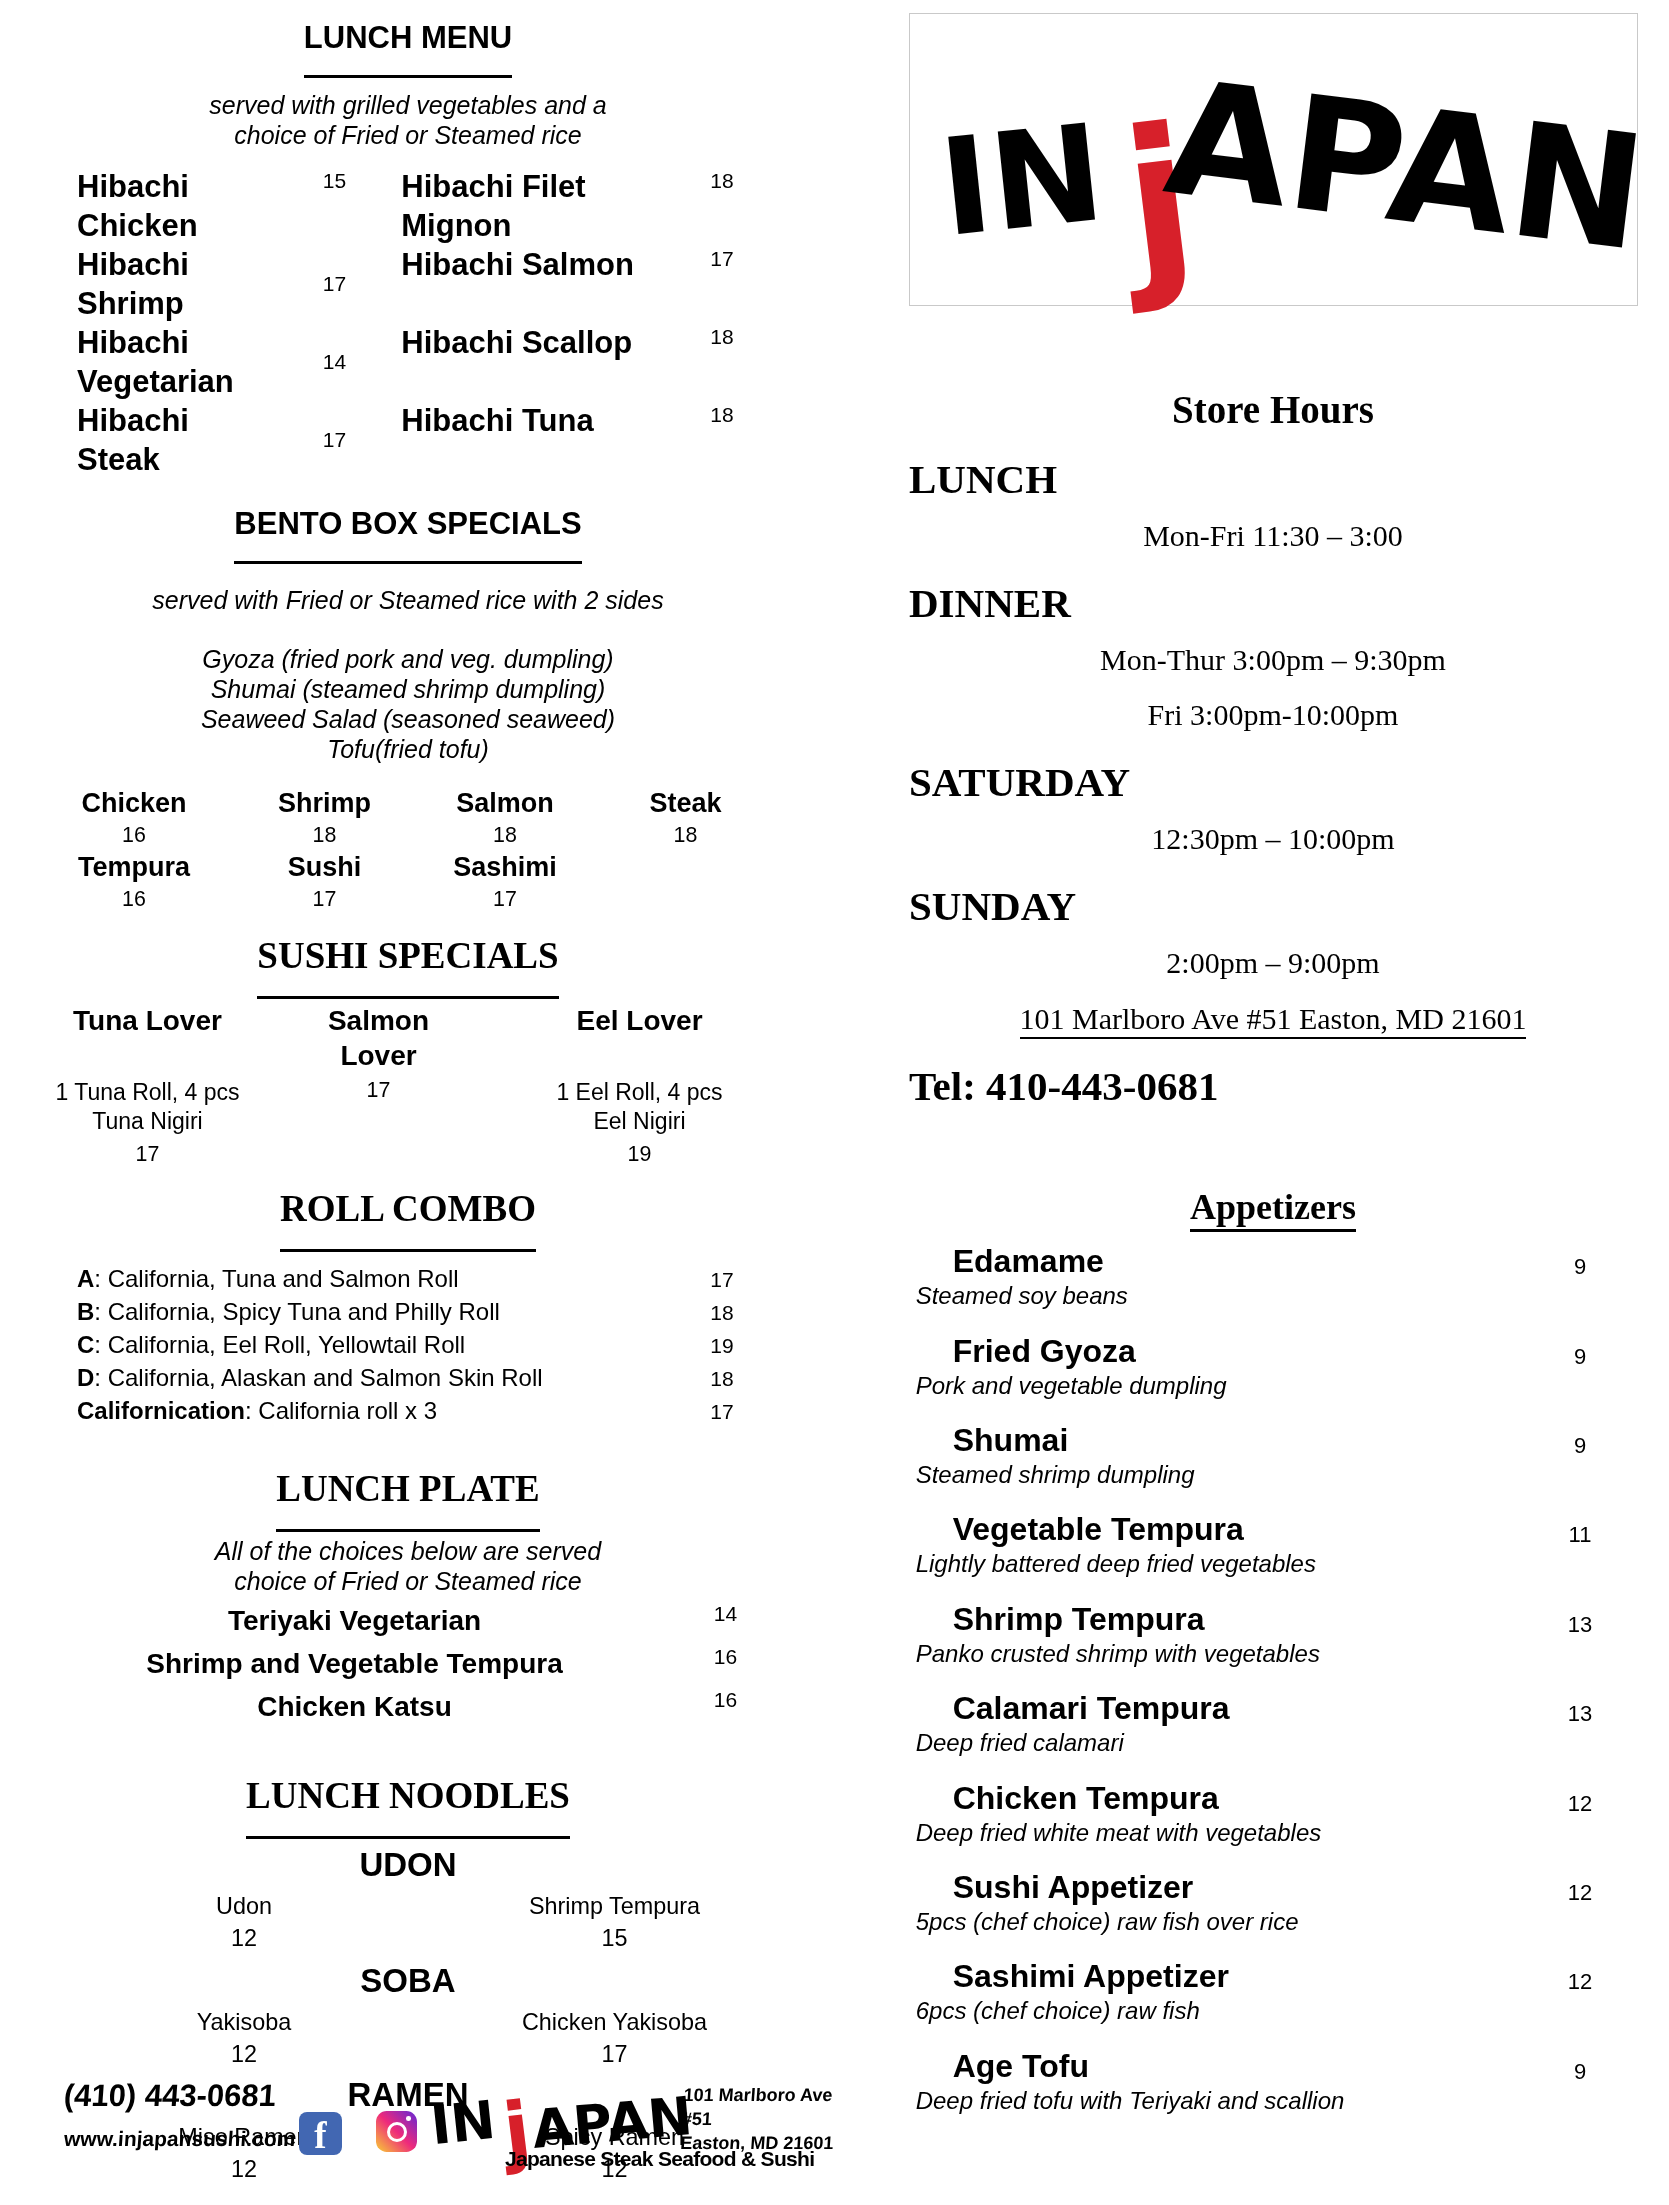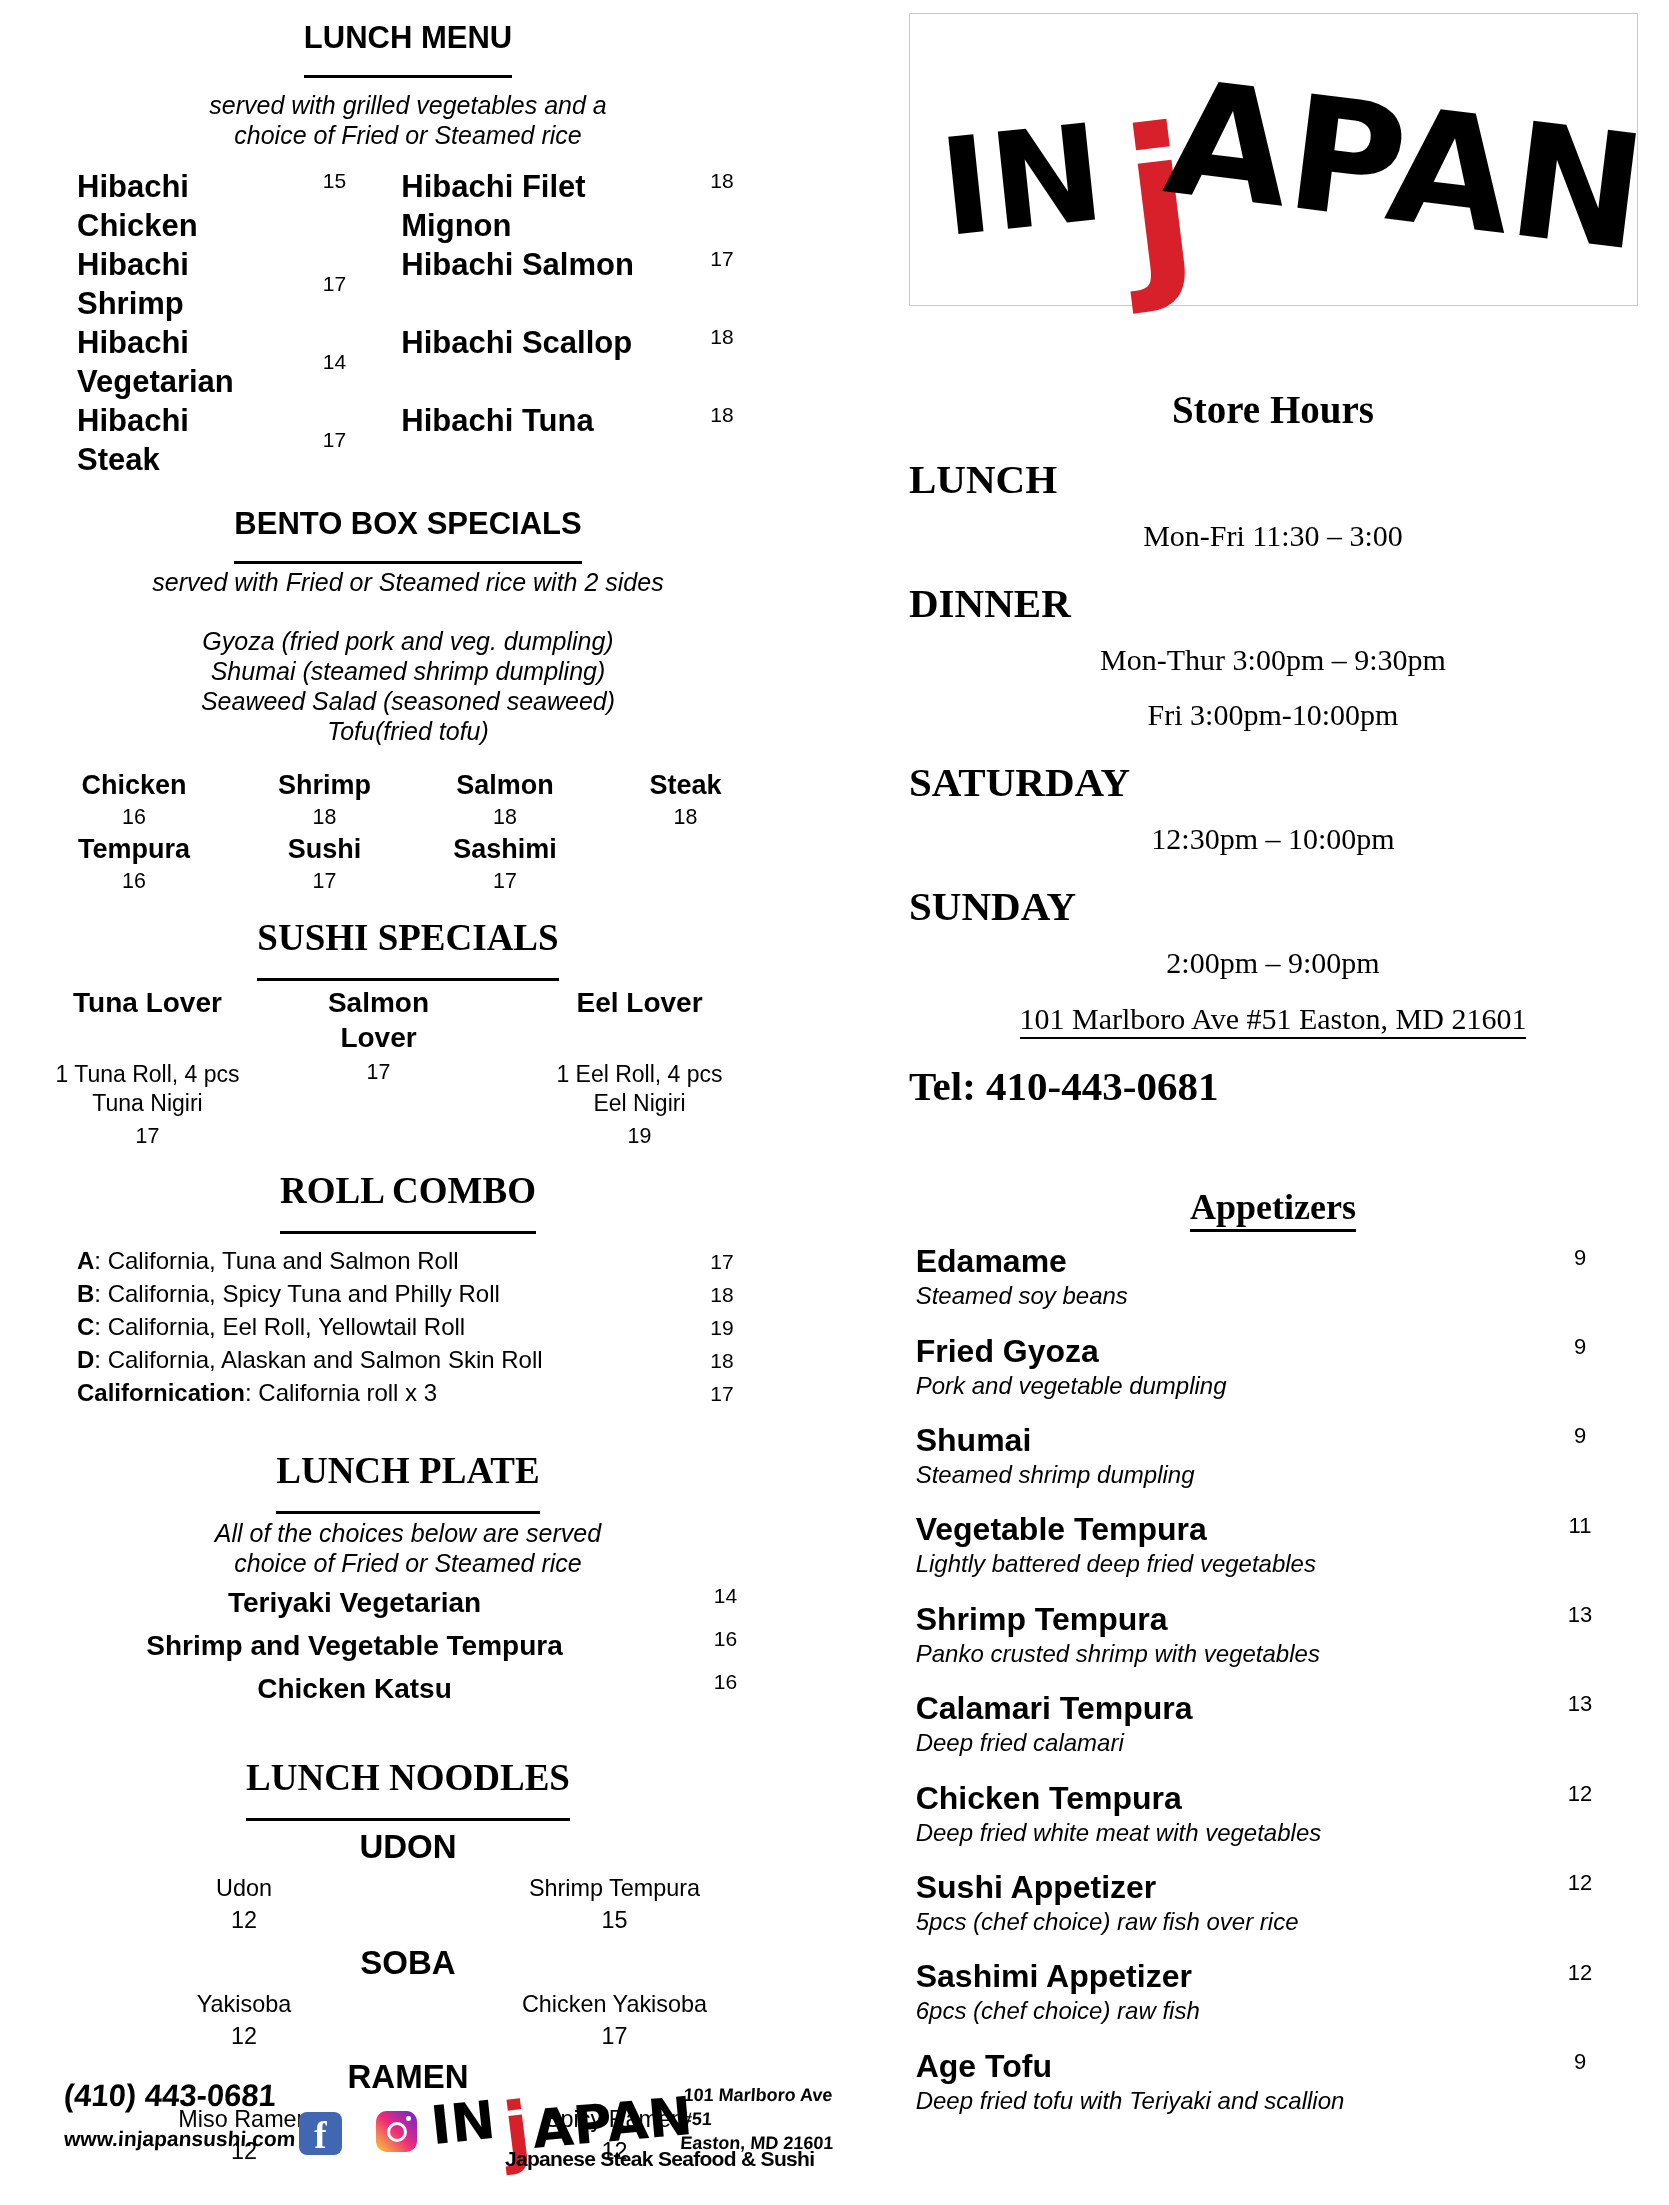--- a/index.html
+++ b/index.html
@@ -62,21 +62,21 @@
   .logo-big{font-size:134px;}
   .sh-title{font-family:"Liberation Serif",serif;font-weight:bold;font-size:39px;text-align:center;margin-top:82px;line-height:44px;}
   .sh-bold{font-family:"Liberation Serif",serif;font-weight:bold;font-size:41px;text-align:left;line-height:41px;margin-top:27px;}
   .sh-reg{font-family:"Liberation Serif",serif;font-size:30px;text-align:center;line-height:41px;margin-top:14.7px;}
   .sh-addr{font-family:"Liberation Serif",serif;font-size:30px;text-align:center;line-height:41px;margin-top:14.7px;}
   .sh-addr span{border-bottom:2.7px solid #000;padding-bottom:2px;}
   .app-title{font-family:"Liberation Serif",serif;font-weight:bold;font-size:36px;text-align:center;margin-top:78px;line-height:44px;}
   .app-title span{border-bottom:3.3px solid #000;padding-bottom:2px;}
   .app-list{margin-top:14.7px;}
   .app-item{margin-bottom:21.4px;}
-  .app-row{display:flex;align-items:flex-start;}
+  .app-row{display:flex;align-items:flex-end;margin-left:37px;}
   .app-name{font-weight:bold;font-size:32px;line-height:37px;padding-left:6.7px;flex:1;}
   .app-price{width:114px;text-align:center;font-size:22px;padding-top:1.3px;}
   .app-desc{font-style:italic;font-size:24px;line-height:31px;padding-left:6.7px;}
 </style>
 </head>
 <body>
 
 <div class="page">
 
   <div class="col-left">
@@ -103,21 +103,21 @@
       <div class="hib-name r2">Hibachi Scallop</div>
       <div class="hib-price top">18</div>
 
       <div class="hib-name">Hibachi Steak</div>
       <div class="hib-price">17</div>
       <div class="hib-name r2">Hibachi Tuna</div>
       <div class="hib-price top">18</div>
     </div>
 
     <div class="head-sans" style="margin-top:27px;"><span class="u-sans">BENTO BOX SPECIALS</span></div>
-    <div class="italic-sub" style="margin-top:3px;">served with Fried or Steamed rice with 2 sides</div>
+    <div class="italic-sub" style="margin-top:21px;">served with Fried or Steamed rice with 2 sides</div>
     <div class="italic-sub" style="margin-top:29px;">
       <div>Gyoza (fried pork and veg. dumpling)</div>
       <div>Shumai (steamed shrimp dumpling)</div>
       <div>Seaweed Salad (seasoned seaweed)</div>
       <div>Tofu(fried tofu)</div>
     </div>
     <div class="bento-grid">
       <div class="bento-col">
         <div class="bento-label">Chicken</div>
         <div class="bento-price">16</div>

